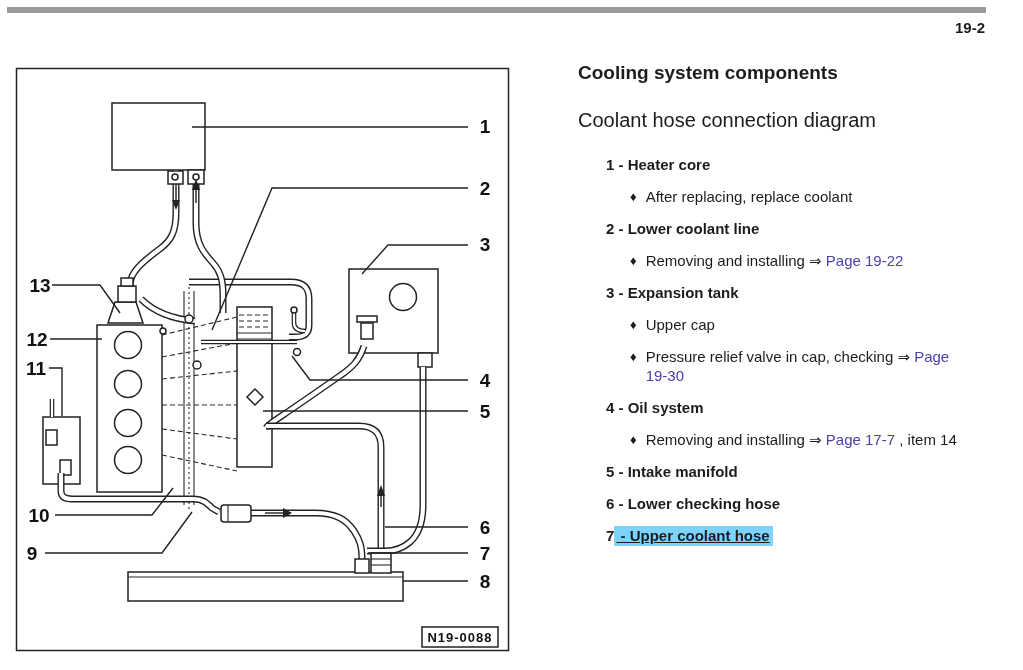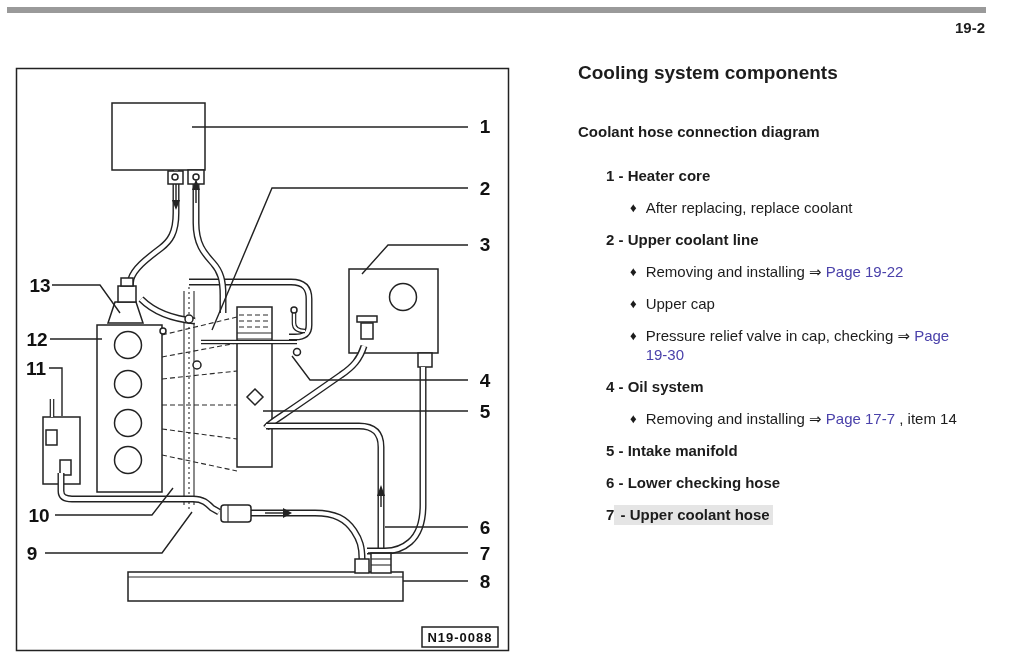--- a/index.html
+++ b/index.html
@@ -6,29 +6,29 @@
   body{
     width:1023px;height:670px;position:relative;overflow:hidden;
     background:#ffffff;color:#1c1c1c;
     font-family:"Liberation Sans","DejaVu Sans",sans-serif;
   }
   .topbar{position:absolute;left:7px;top:7px;width:979px;height:6px;background:#9a9a9a;}
   .pagenum{position:absolute;top:19px;right:38px;font-weight:bold;font-size:15px;}
   svg.diagram{position:absolute;left:15px;top:67px;}
 
   .content{position:absolute;left:578px;top:62px;width:402px;}
-  .title{font-size:19px;font-weight:bold;margin:0 0 38px 0;line-height:22px;}
-  .subtitle{font-size:15px;font-weight:bold;margin:0 0 25px 0;line-height:19px;}
+  .title{font-size:19px;font-weight:bold;margin:0 0 27px 0;line-height:22px;}
+  .subtitle{font-size:20px;font-weight:normal;margin:0 0 25px 0;line-height:19px;}
   .legend{margin-left:28px;}
   .item-head{font-size:15px;font-weight:bold;line-height:19px;margin-bottom:13px;}
   .bullet{display:flex;margin:0 0 13px 24px;}
   .diamond{font-size:13px;line-height:19px;margin-right:9px;}
   .btxt{font-size:15px;line-height:19px;width:318px;}
   .plink{color:#4a41aa;cursor:pointer;}
-  .hl{background:#e5e5e5;padding:1px 3px 2px 2px;}
+  .hl{background:#7dd3fc;padding:1px 3px 2px 2px;text-decoration:underline;}
 
   
   .ln{fill:none;stroke:#222;stroke-width:1.4;}
   .th{fill:none;stroke:#2a2a2a;stroke-width:1.1;}
   .dsh{stroke-dasharray:5 3;}
   .dot{stroke-dasharray:2 3;}
   .box{fill:#fff;stroke:#222;stroke-width:1.5;}
   .ho{fill:none;stroke:#222;stroke-width:7;}
   .hi{fill:none;stroke:#fff;stroke-width:4.2;}
   .hto{fill:none;stroke:#222;stroke-width:4.6;}
@@ -215,27 +215,28 @@
   <h2 class="subtitle">Coolant hose connection diagram</h2>
   <div class="legend">
       <div>
         <div class="item-head"><span>1</span><span> - Heater core</span></div>
         <div class="bullet">
           <span class="diamond">♦</span>
           <span class="btxt">After replacing, replace coolant</span>
         </div>
       </div>
       <div>
-        <div class="item-head"><span>2</span><span> - Upper coolant line</span></div>
+        <div class="item-head"><span>2</span><span> - Lower coolant line</span></div>
         <div class="bullet">
           <span class="diamond">♦</span>
           <span class="btxt">Removing and installing ⇒ <a class="plink">Page 19-22</a></span>
         </div>
       </div>
       <div>
+        <div class="item-head"><span>3</span><span> - Expansion tank</span></div>
         <div class="bullet">
           <span class="diamond">♦</span>
           <span class="btxt">Upper cap</span>
         </div>
         <div class="bullet">
           <span class="diamond">♦</span>
           <span class="btxt">Pressure relief valve in cap, checking ⇒ <a class="plink">Page 19-30</a></span>
         </div>
       </div>
       <div>

